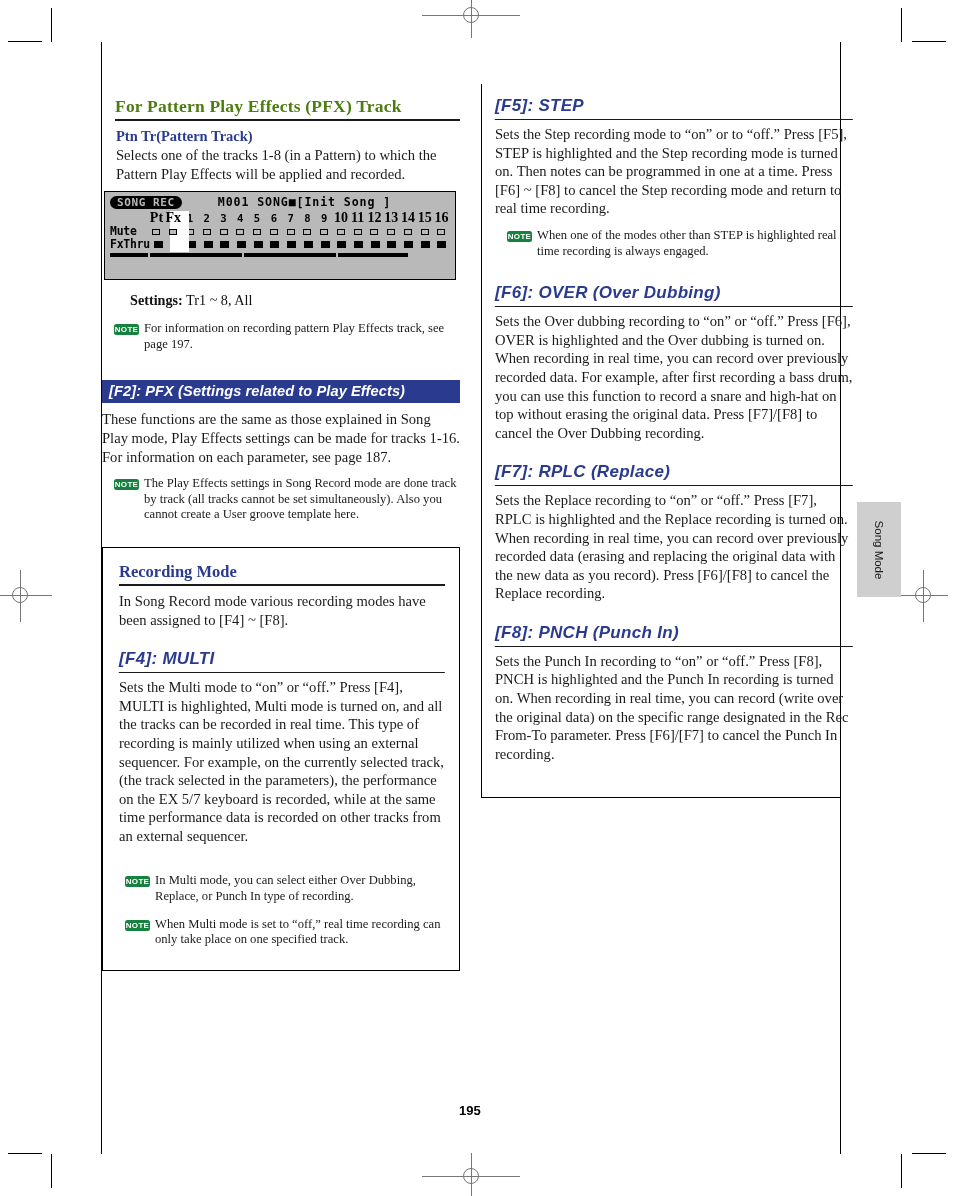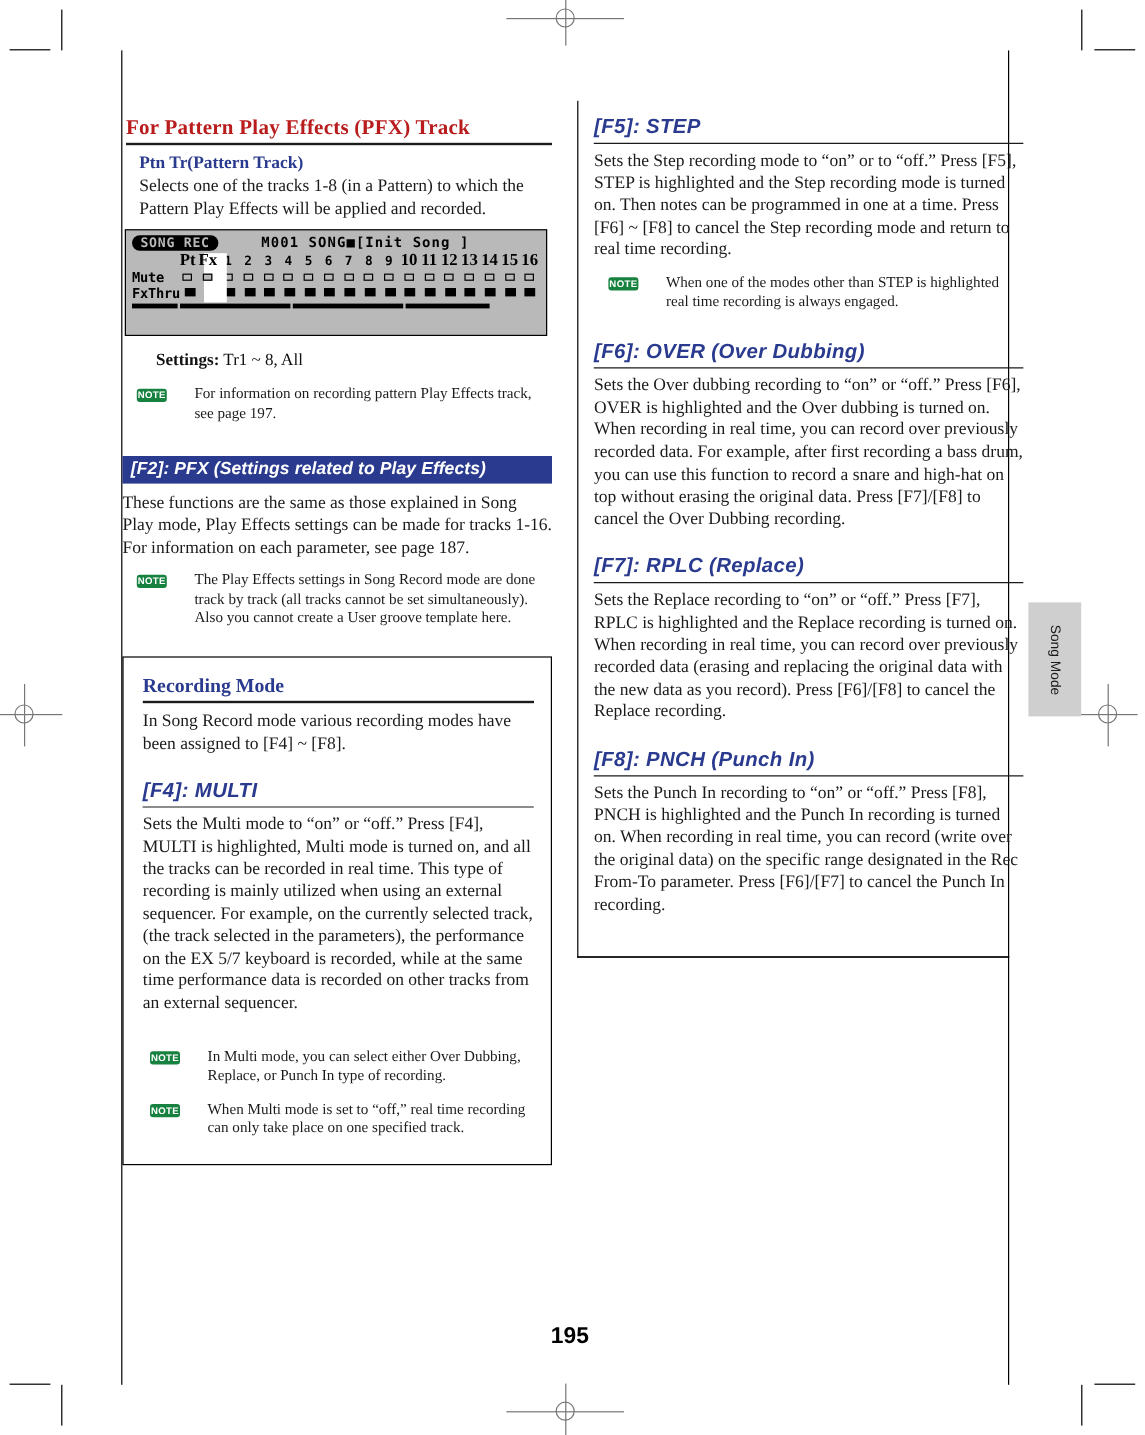--- a/index.html
+++ b/index.html
@@ -30,25 +30,25 @@
   
   .col { position:absolute; width:358px; }
   .col-left  { left:102px; top:96px; }
   .col-right { left:495px; top:96px; }
 
   
   .h-serif-major {
     font-family: "Liberation Serif", serif;
     font-weight: bold;
     font-size: 17.5px;
-    color: #b91c1c;
+    color: #4d7c0f;
     letter-spacing: .2px;
     border-bottom: 2.2px solid #1b1b1b;
     padding-bottom: 2px;
-    margin: 0 0 7px 3px;
+    margin: 0 0 7px 13px;
   }
   .h-serif-sub {
     font-family: "Liberation Serif", serif;
     font-weight: bold;
     font-size: 14.5px;
     color: #2a3b8f;
     margin: 0 0 1px 14px;
   }
   .h-sans-f {
     font-family: "Liberation Sans", sans-serif;
@@ -97,21 +97,21 @@
   p.body.indent { margin-left: 14px; }
 
   .settings-line {
     font-family: "Liberation Serif", serif;
     font-size: 14.2px;
     margin: 0 0 10px 28px;
   }
   .settings-line b { font-weight: bold; }
 
   
-  .note { display:flex; gap:23px; margin: 12px 0 10px 12px; }
+  .note { display:flex; gap:5px; margin: 12px 0 10px 12px; }
   .note-badge {
     flex: 0 0 auto;
     margin-top: 3px;
     width: 25px; height: 11px;
     background: #17823f;
     border-radius: 2.5px;
     color:#fff;
     font-family:"Liberation Sans", sans-serif;
     font-size: 8px;
     font-weight: bold;
@@ -208,21 +208,21 @@
     white-space:nowrap;
     font-family:"Liberation Sans", sans-serif;
     font-size: 11.5px;
     color:#1a1a1a;
   }
 
   
   .folio {
     position:absolute; left:459px; top:1103px;
     font-family:"Liberation Sans", sans-serif;
-    font-weight:bold; font-size:19px; color:#000;
+    font-weight:bold; font-size:13px; color:#000;
   }
 </style>
 </head>
 <body>
 
 <div class="crop" style="left:51px;  top:8px;   width:1px; height:34px;"></div>
 <div class="crop" style="left:8px;   top:41px;  width:34px; height:1px;"></div>
 <div class="crop" style="left:901px; top:8px;   width:1px; height:34px;"></div>
 <div class="crop" style="left:912px; top:41px; width:34px; height:1px;"></div>
 <div class="crop" style="left:51px;  top:1154px; width:1px; height:34px;"></div>

